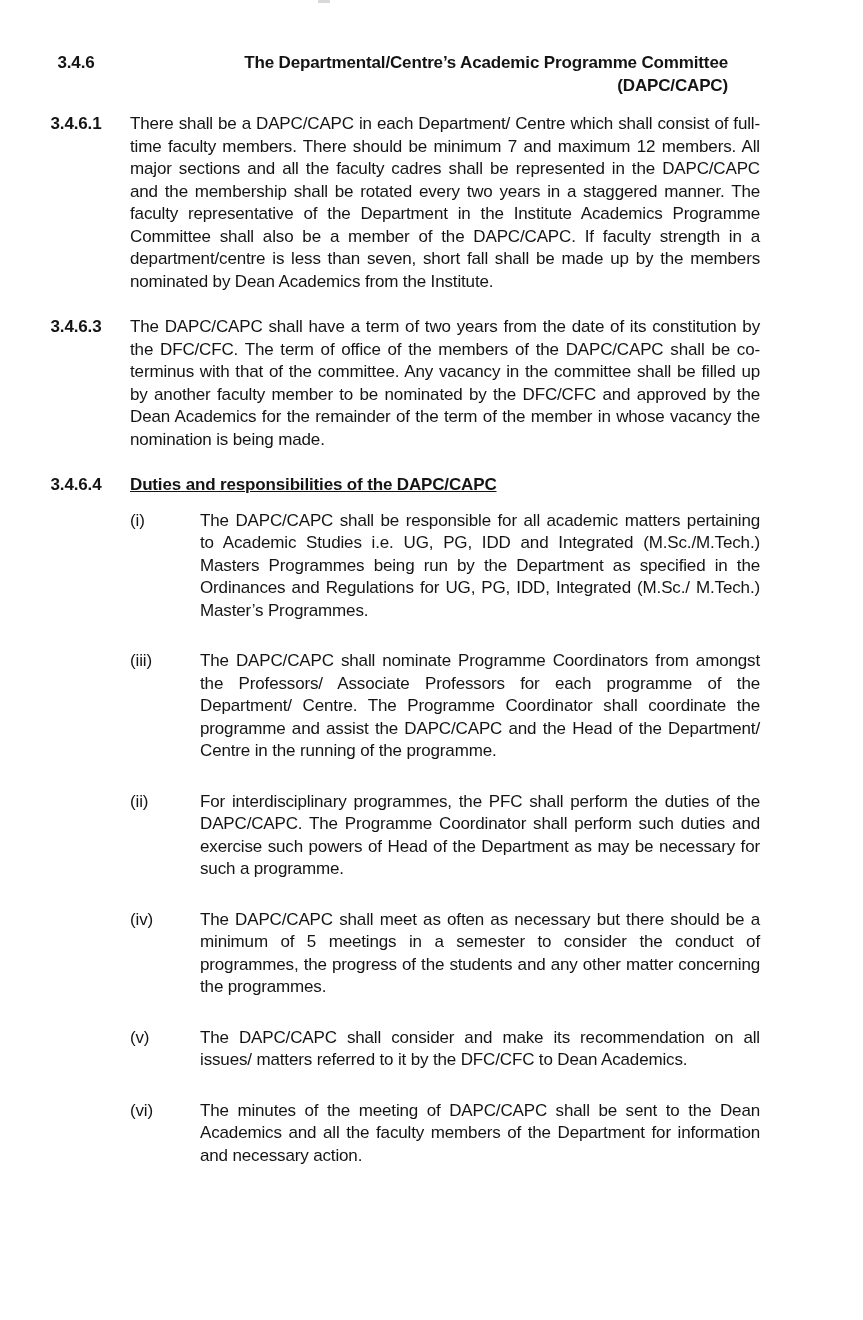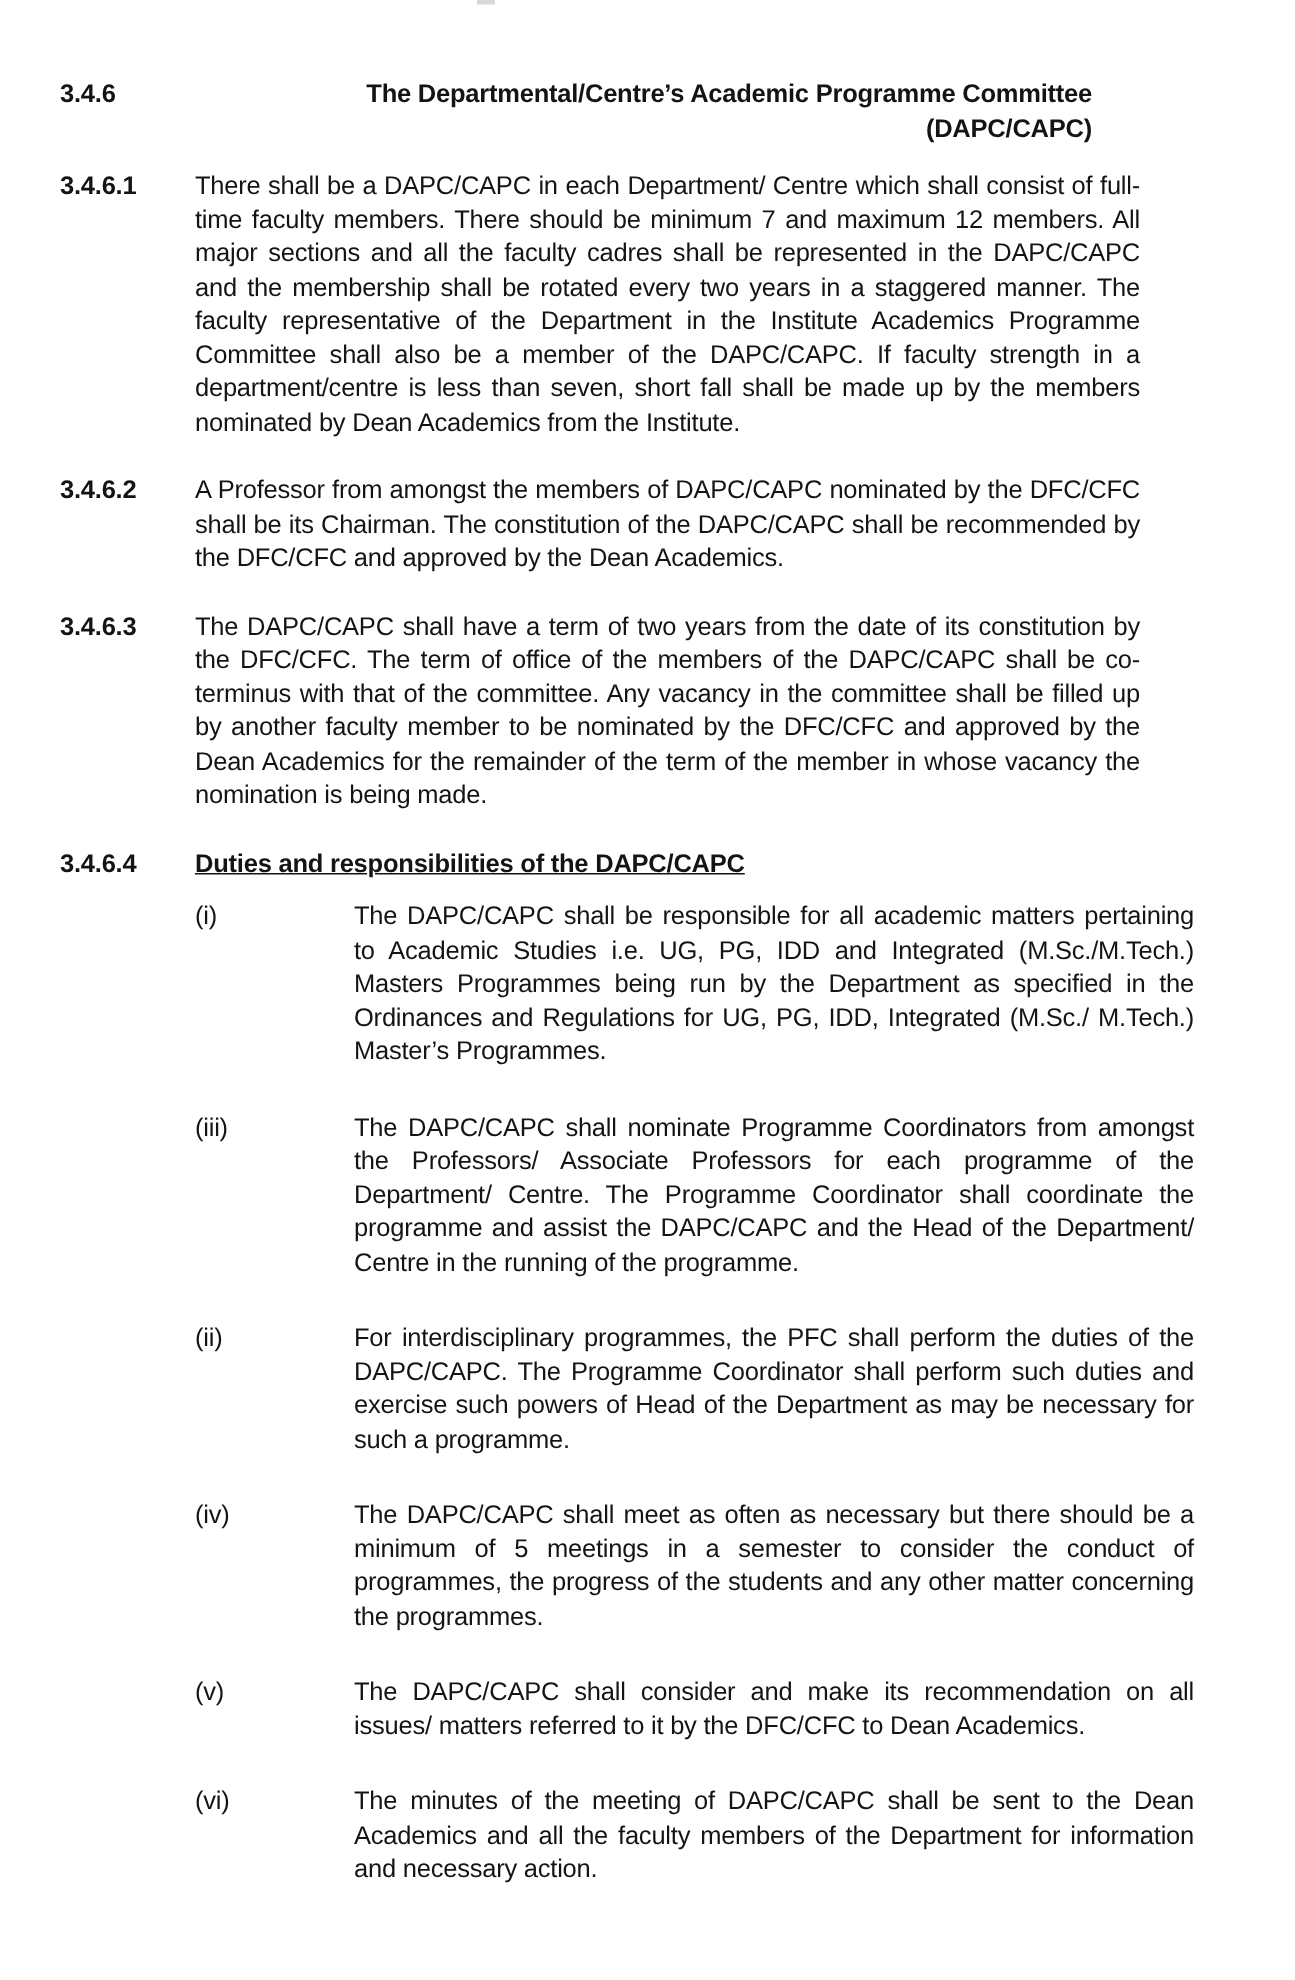--- a/index.html
+++ b/index.html
@@ -33,21 +33,21 @@
     width: 760px;
   }
   .para {
     display: flex;
     align-items: flex-start;
     margin-bottom: 23px;
   }
   .num {
     flex: 0 0 72px;
     width: 72px;
-    text-align: left;
+    text-align: center;
     font-weight: bold;
     margin-right: 18px;
     white-space: nowrap;
   }
   .txt {
     width: 630px;
     text-align: justify;
   }
   .heading-para {
     margin-bottom: 16px;
@@ -73,44 +73,39 @@
     margin-bottom: 28px;
   }
   .duty .marker {
     flex: 0 0 70px;
     width: 70px;
     text-align: left;
   }
   .duty .dtext {
     width: 560px;
     text-align: justify;
-    margin-left: 36px;
   }
 </style>
 </head>
 <body>
 
 <div class="artifact"></div>
 
 <div class="page">
 
   <div class="para heading-para">
     <div class="num">3.4.6</div>
     <div class="txt">The Departmental/Centre’s Academic Programme Committee (DAPC/CAPC)</div>
   </div>
 
   <div class="para">
     <div class="num">3.4.6.1</div>
     <div class="txt">There shall be a DAPC/CAPC in each Department/ Centre which shall consist of full-time faculty members. There should be minimum 7 and maximum 12 members. All major sections and all the faculty cadres shall be represented in the DAPC/CAPC and the membership shall be rotated every two years in a staggered manner.  The faculty representative of the Department in the Institute Academics Programme Committee shall also be a member of the DAPC/CAPC. If faculty strength in a department/centre is less than seven, short fall shall be made up by the members nominated by Dean Academics from the Institute.</div>
   </div>
 
-  <div class="para">
-    <div class="num">3.4.6.2</div>
-    <div class="txt">A Professor from amongst the members of DAPC/CAPC nominated by the DFC/CFC shall be its Chairman. The constitution of the DAPC/CAPC shall be recommended by the DFC/CFC and approved by the Dean Academics.</div>
-  </div>
 
   <div class="para">
     <div class="num">3.4.6.3</div>
     <div class="txt">The DAPC/CAPC shall have a term of two years from the date of its constitution by the DFC/CFC. The term of office of the members of the DAPC/CAPC shall be co-terminus with that of the committee. Any vacancy in the committee shall be filled up by another faculty member to be nominated by the DFC/CFC and approved by the Dean Academics for the remainder of the term of the member in whose vacancy the nomination is being made.</div>
   </div>
 
   <div class="para duties-heading-para">
     <div class="num">3.4.6.4</div>
     <div class="txt">Duties and responsibilities of the DAPC/CAPC</div>
   </div>

